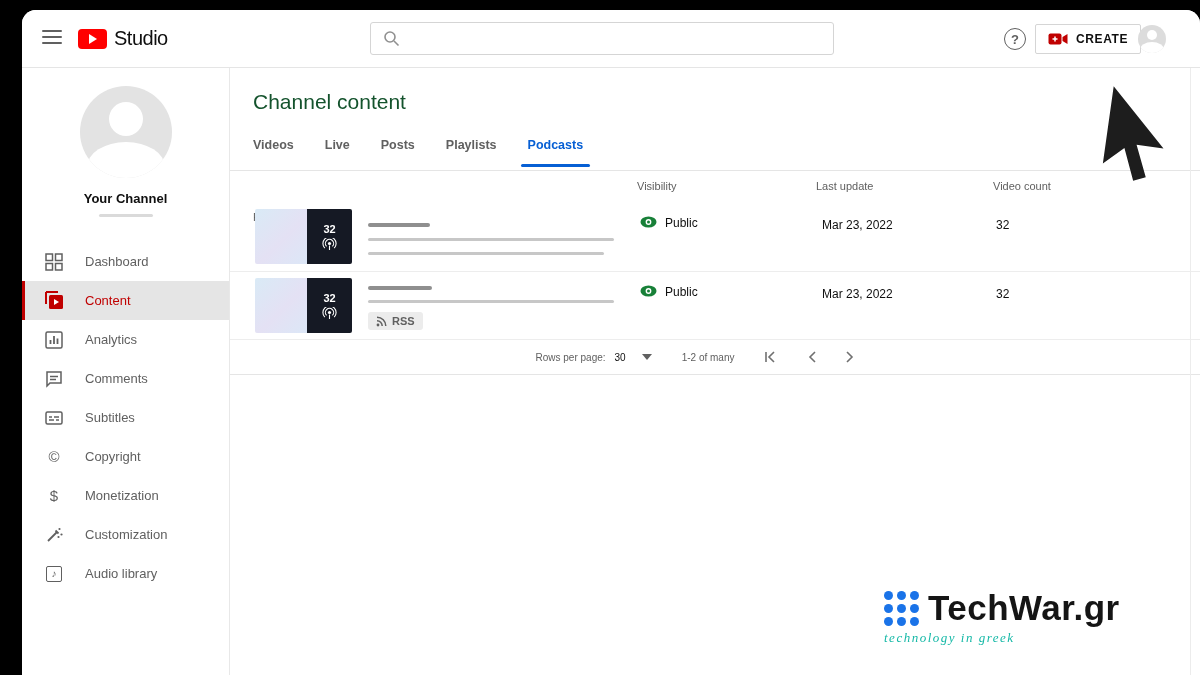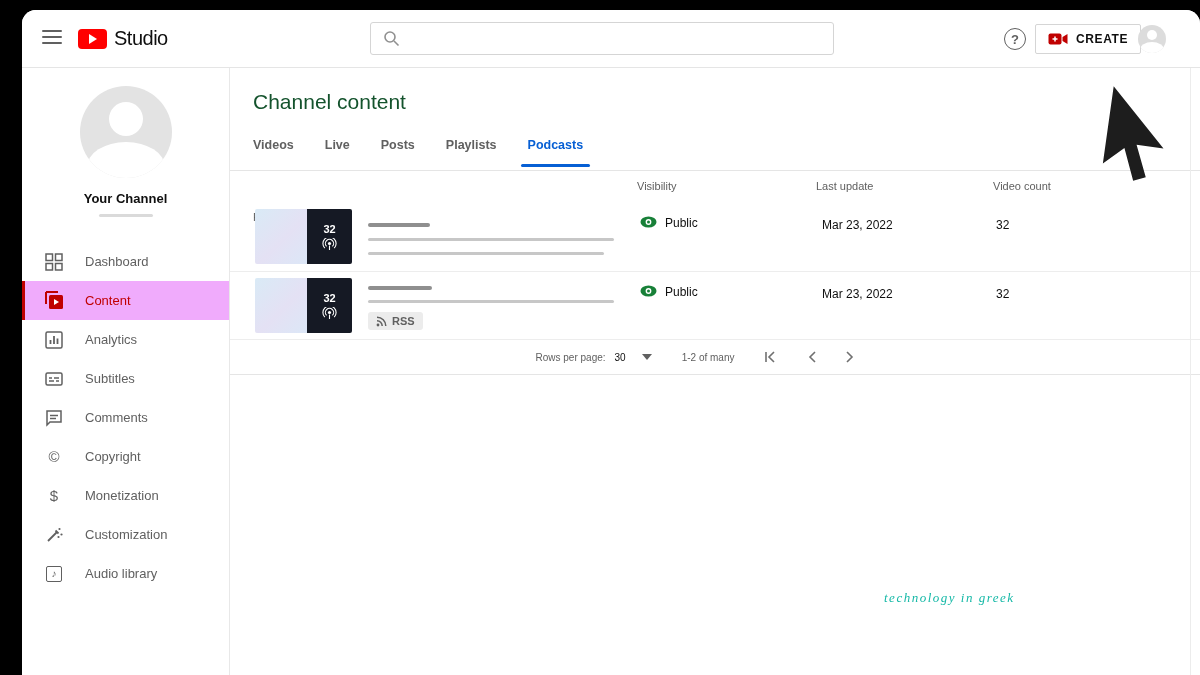--- a/index.html
+++ b/index.html
@@ -38,21 +38,21 @@
                     background:#e3e3e3; overflow:hidden; cursor:pointer; }
   .channel-avatar::before { content:""; position:absolute; left:29px; top:16px; width:34px; height:34px; background:#fff; border-radius:50%; }
   .channel-avatar::after  { content:""; position:absolute; left:7px; top:56px; width:78px; height:50px; background:#fff; border-radius:50%; }
   .channel-label { position:absolute; top:123px; left:0; width:100%; text-align:center;
                    font-size:13px; font-weight:600; color:#0f0f0f; }
   .channel-line { position:absolute; top:146px; left:77px; width:54px; height:3px; background:#dadada; border-radius:2px; }
   .menu { position:absolute; top:174px; left:0; right:0; }
   .menu-item { height:39px; display:flex; align-items:center; padding-left:22px; gap:21px;
                font-size:13px; font-weight:500; color:#606060; cursor:pointer; }
   .menu-item .mi-icon { width:20px; height:20px; display:flex; align-items:center; justify-content:center; }
-  .menu-item.active { background:#f0abfc; color:#c00000; box-shadow:inset 3px 0 0 #c00000; }
+  .menu-item.active { background:#e5e5e5; color:#c00000; box-shadow:inset 3px 0 0 #c00000; }
   .glyph-icon { font-size:15px; line-height:1; color:#606060; }
   .audio-sq { width:16px; height:16px; border:1.5px solid #606060; border-radius:2px; font-size:10px;
               display:flex; align-items:center; justify-content:center; color:#606060; }
 
   
   .main { position:absolute; left:208px; top:58px; right:0; bottom:0; background:#fff; }
   .page-title { position:absolute; left:23px; top:22px; font-size:21px; font-weight:500; color:#14532d; }
   .tabs { position:absolute; left:23px; top:70px; display:flex; gap:31px; }
   .tab { position:relative; font-size:12.5px; font-weight:600; color:#606060; padding-bottom:15px; cursor:pointer; }
   .tab.active { color:#065fd4; }
@@ -181,39 +181,39 @@
             <line x1="9" y1="13" x2="9" y2="5" stroke="#606060" stroke-width="1.8"></line>
             <line x1="12.5" y1="13" x2="12.5" y2="7.5" stroke="#606060" stroke-width="1.8"></line>
           </svg>
         </span>
         <span>Analytics</span>
       </div>
 
       <div class="menu-item">
         <span class="mi-icon">
           <svg width="18" height="18" viewBox="0 0 18 18" fill="none" stroke="#606060" stroke-width="1.5">
+            <path d="M2 2 h14 v11 h-11 l-3 3 z"></path>
+            <line x1="5" y1="6.5" x2="13" y2="6.5"></line>
+              <line x1="5" y1="9.5" x2="11" y2="9.5"></line>
+          </svg>
+        </span>
+        <span>Comments</span>
+      </div>
+
+      <div class="menu-item">
+        <span class="mi-icon">
+          <svg width="18" height="18" viewBox="0 0 18 18" fill="none" stroke="#606060" stroke-width="1.5">
             <rect x="1" y="3" width="16" height="12" rx="1.5"></rect>
             <line x1="4" y1="8" x2="7" y2="8"></line>
               <line x1="9" y1="8" x2="14" y2="8"></line>
             <line x1="4" y1="11" x2="9" y2="11"></line>
               <line x1="11" y1="11" x2="14" y2="11"></line>
           </svg>
         </span>
         <span>Subtitles</span>
-      </div>
-
-      <div class="menu-item">
-        <span class="mi-icon">
-          <svg width="18" height="18" viewBox="0 0 18 18" fill="none" stroke="#606060" stroke-width="1.5">
-            <path d="M2 2 h14 v11 h-11 l-3 3 z"></path>
-            <line x1="5" y1="6.5" x2="13" y2="6.5"></line>
-              <line x1="5" y1="9.5" x2="11" y2="9.5"></line>
-          </svg>
-        </span>
-        <span>Comments</span>
       </div>
 
       <div class="menu-item">
         <span class="mi-icon">
           <span class="glyph-icon">©</span>
         </span>
         <span>Copyright</span>
       </div>
 
       <div class="menu-item">
@@ -353,20 +353,34 @@
           <polyline points="1,1 6,6 1,11"></polyline>
         </svg>
       </span>
     </div>
 
     <div class="scroll-line"></div>
   </div>
 </div>
 
 <div class="watermark">
+  <div class="wm-row">
+    <div class="wm-dots">
+      <i></i>
+        <i></i>
+        <i></i>
+        <i></i>
+        <i></i>
+        <i></i>
+        <i></i>
+        <i></i>
+        <i></i>
+    </div>
+    <div class="wm-name">TechWar.gr</div>
+  </div>
   <div class="wm-tagline">technology in greek</div>
 </div>
 
 <div class="cursor">
   <svg width="76" height="108" viewBox="0 0 19 27">
     <polygon points="0.5,0.5 0.5,20 5.3,15.4 8.6,23.2 11.6,21.9 8.2,14.2 15,14.2" fill="#1d1d1d"></polygon>
   </svg>
 </div>
 
 </body></html>

